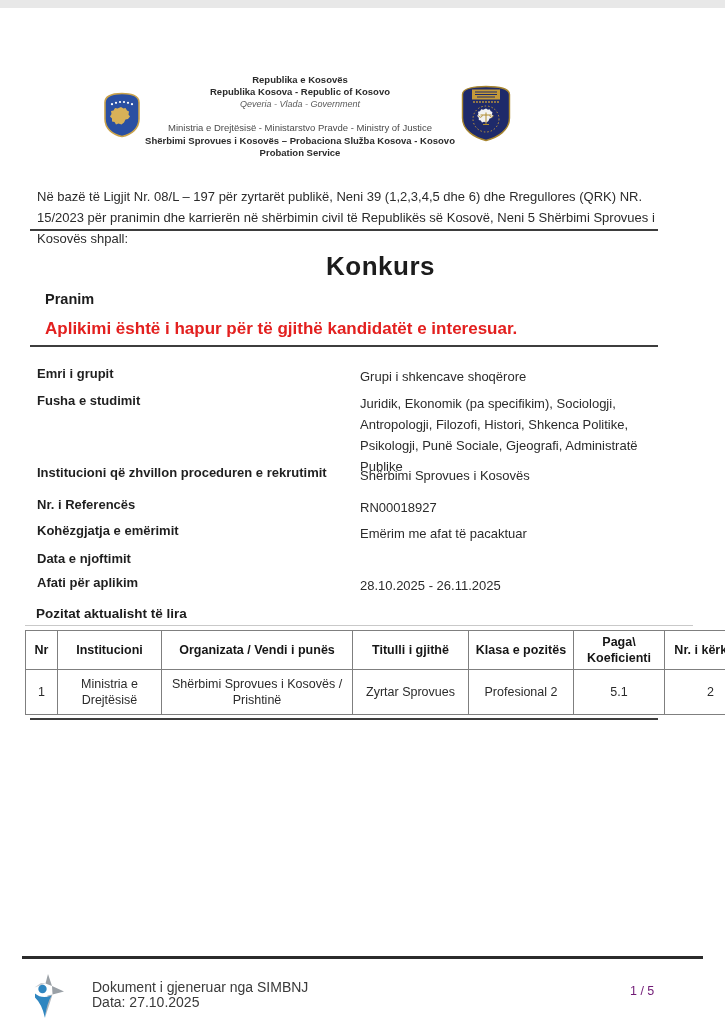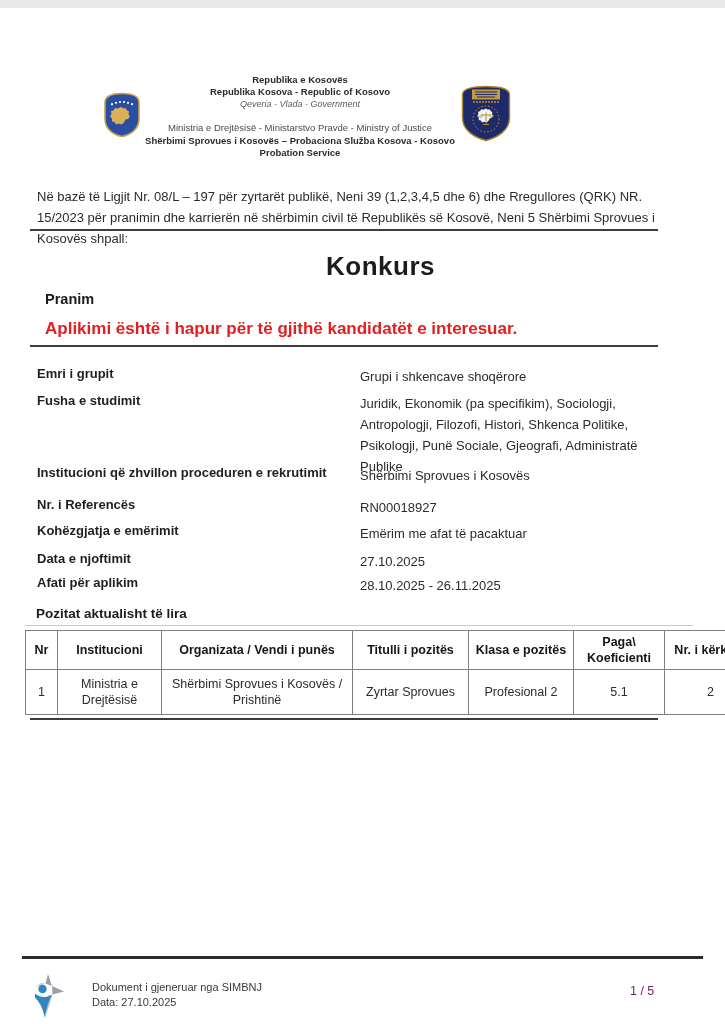--- a/index.html
+++ b/index.html
@@ -53,21 +53,21 @@
     font-size:12.5px;color:#2b2b2b;
     padding:2px 4px;line-height:16px;
   }
   .tbl th{font-weight:bold;color:#161616;height:34px;white-space:pre-line;}
   .tbl td{height:40px;}
   .c0{width:23px;} .c1{width:95px;} .c2{width:182px;} .c3{width:107px;}
   .c4{width:96px;} .c5{width:82px;} .c6{width:83px;}
 
   
   .footer-logo{left:32px;top:966px;width:32px;height:46px;}
-  .footer-text{left:92px;top:972px;font-size:11px;line-height:15px;color:#3a3a3a;}
+  .footer-text{left:92px;top:972px;font-size:14px;line-height:15px;color:#3a3a3a;}
   .page-num{left:630px;top:976px;font-size:12.5px;color:#701a75;}
 </style>
 </head>
 <body>
 
 <div class="page">
 
   <div class="abs logo-left">
     <svg viewBox="0 0 38 46" width="38" height="46">
       <path d="M19 1.5 C11 1.5 2 3.2 2 10.5 L2 27 C2 36.5 9.5 42.5 19 44.5 C28.5 42.5 36 36.5 36 27 L36 10.5 C36 3.2 27 1.5 19 1.5 Z" fill="#2a4fa2" stroke="#c9a24b" stroke-width="1.6"></path>
@@ -140,35 +140,34 @@
   <div class="abs f-label f2">Institucioni që zhvillon proceduren e rekrutimit</div>
   <div class="abs f-value f2">Shërbimi Sprovues i Kosovës</div>
 
   <div class="abs f-label f3">Nr. i Referencës</div>
   <div class="abs f-value f3">RN00018927</div>
 
   <div class="abs f-label f4">Kohëzgjatja e emërimit</div>
   <div class="abs f-value f4">Emërim me afat të pacaktuar</div>
 
   <div class="abs f-label f5">Data e njoftimit</div>
-  <div class="abs f-value f5">27.10.2025</div>
 
   <div class="abs f-label f6">Afati për aplikim</div>
   <div class="abs f-value f6">28.10.2025 - 26.11.2025</div>
 
   <div class="abs positions-heading">Pozitat aktualisht të lira</div>
   <div class="abs rule-light abs"></div>
 
   <table class="abs tbl">
     <thead>
       <tr>
         <th class="c0">Nr</th>
         <th class="c1">Institucioni</th>
         <th class="c2">Organizata / Vendi i punës</th>
-        <th class="c3">Titulli i pozitës</th>
+        <th class="c3">Titulli i gjithë</th>
         <th class="c4">Klasa e pozitës</th>
         <th class="c5">Paga\
 Koeficienti</th>
         <th class="c6">Nr. i kërkuar</th>
       </tr>
     </thead>
     <tbody>
       <tr>
         <td>1</td>
         <td>Ministria e Drejtësisë</td>

